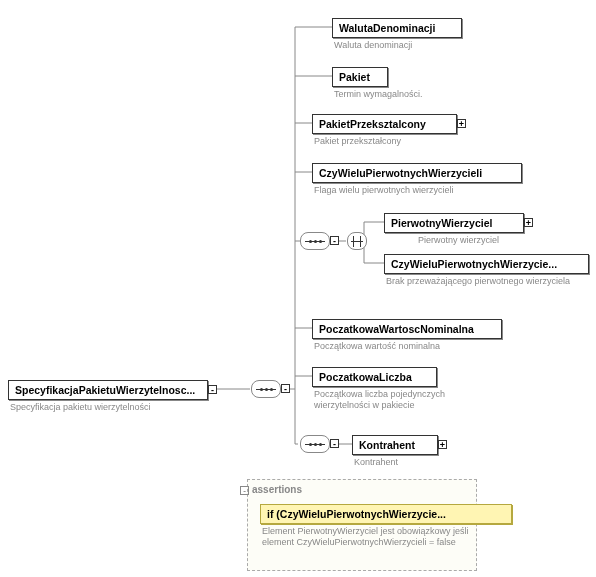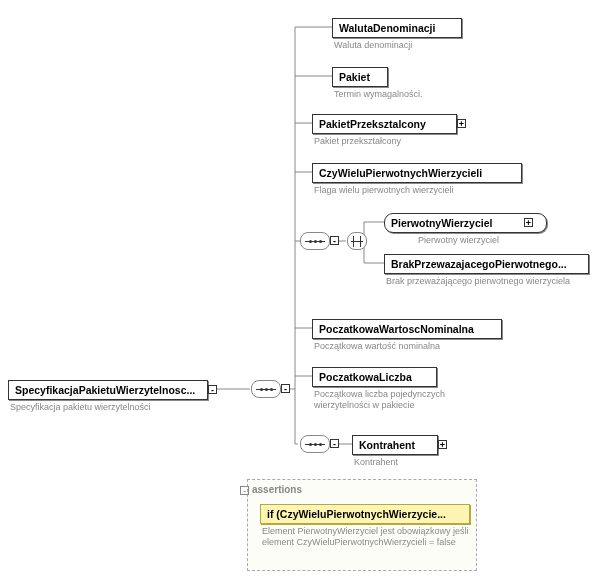--- a/index.html
+++ b/index.html
@@ -143,25 +143,25 @@
       <span></span>
     </div>
 </div>
 <div class="expand" style="left:330px; top:236px;">-</div>
 
 <div class="compositor choice" style="left:347px; top:232px; width:20px;">
   <div class="bar" style="left:5px;"></div>
     <div class="bar" style="right:5px;"></div>
 </div>
 
-<div class="node" style="left:384px; top:213px; width:163px;border-radius:9px;"><span>PierwotnyWierzyciel</span></div>
+<div class="node" style="left:384px; top:213px; width:140px;"><span>PierwotnyWierzyciel</span></div>
 <div class="expand" style="left:524px; top:218px;">+</div>
 <div class="caption" style="left:386px; top:235px;padding-left:32px;">Pierwotny wierzyciel</div>
 
-<div class="node" style="left:384px; top:254px; width:205px;"><span>BrakPrzewazajacegoPierwotnego...</span></div>
+<div class="node" style="left:384px; top:254px; width:205px;"><span>CzyWieluPierwotnychWierzycie...</span></div>
 <div class="caption" style="left:386px; top:276px; width:210px;">Brak przeważającego pierwotnego wierzyciela</div>
 
 <div class="node" style="left:312px; top:319px; width:190px;"><span>PoczatkowaWartoscNominalna</span></div>
 <div class="caption" style="left:314px; top:341px;">Początkowa wartość nominalna</div>
 
 <div class="node" style="left:312px; top:367px; width:125px;"><span>PoczatkowaLiczba</span></div>
 <div class="caption" style="left:314px; top:389px; width:140px;">Początkowa liczba pojedynczych wierzytelności w pakiecie</div>
 
 <div class="compositor" style="left:300px; top:435px;">
   <div class="seq-line"></div>
@@ -172,14 +172,14 @@
     </div>
 </div>
 <div class="expand" style="left:330px; top:439px;">-</div>
 
 <div class="node" style="left:352px; top:435px; width:86px;"><span>Kontrahent</span></div>
 <div class="expand" style="left:438px; top:440px;">+</div>
 <div class="caption" style="left:354px; top:457px;">Kontrahent</div>
 
 <div class="assert-box" style="left:247px; top:479px; width:230px; height:92px;"></div>
 <div class="assert-label" style="left:240px; top:484px;"><span class="sq">-</span><span>assertions</span></div>
-<div class="assert-item" style="left:260px; top:504px; width:210px;"><span>if (CzyWieluPierwotnychWierzycie...</span></div>
+<div class="assert-item" style="left:260px; top:504px; width:252px;"><span>if (CzyWieluPierwotnychWierzycie...</span></div>
 <div class="caption" style="left:262px; top:526px; width:210px;">Element PierwotnyWierzyciel jest obowiązkowy jeśli element CzyWieluPierwotnychWierzycieli = false</div>
 
 </body></html>

